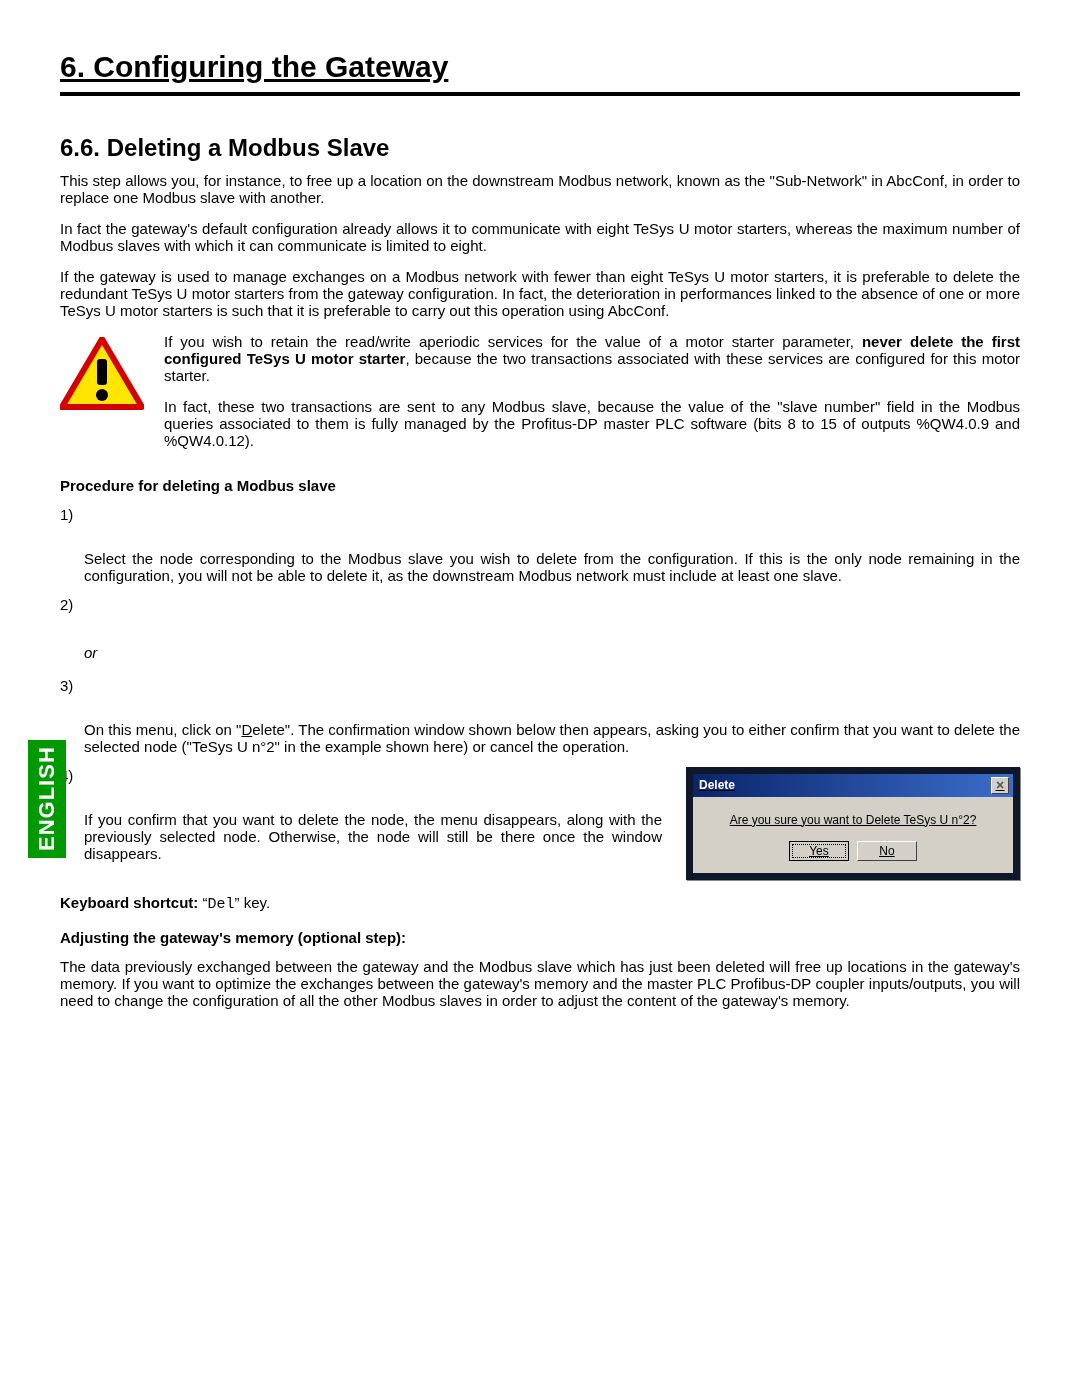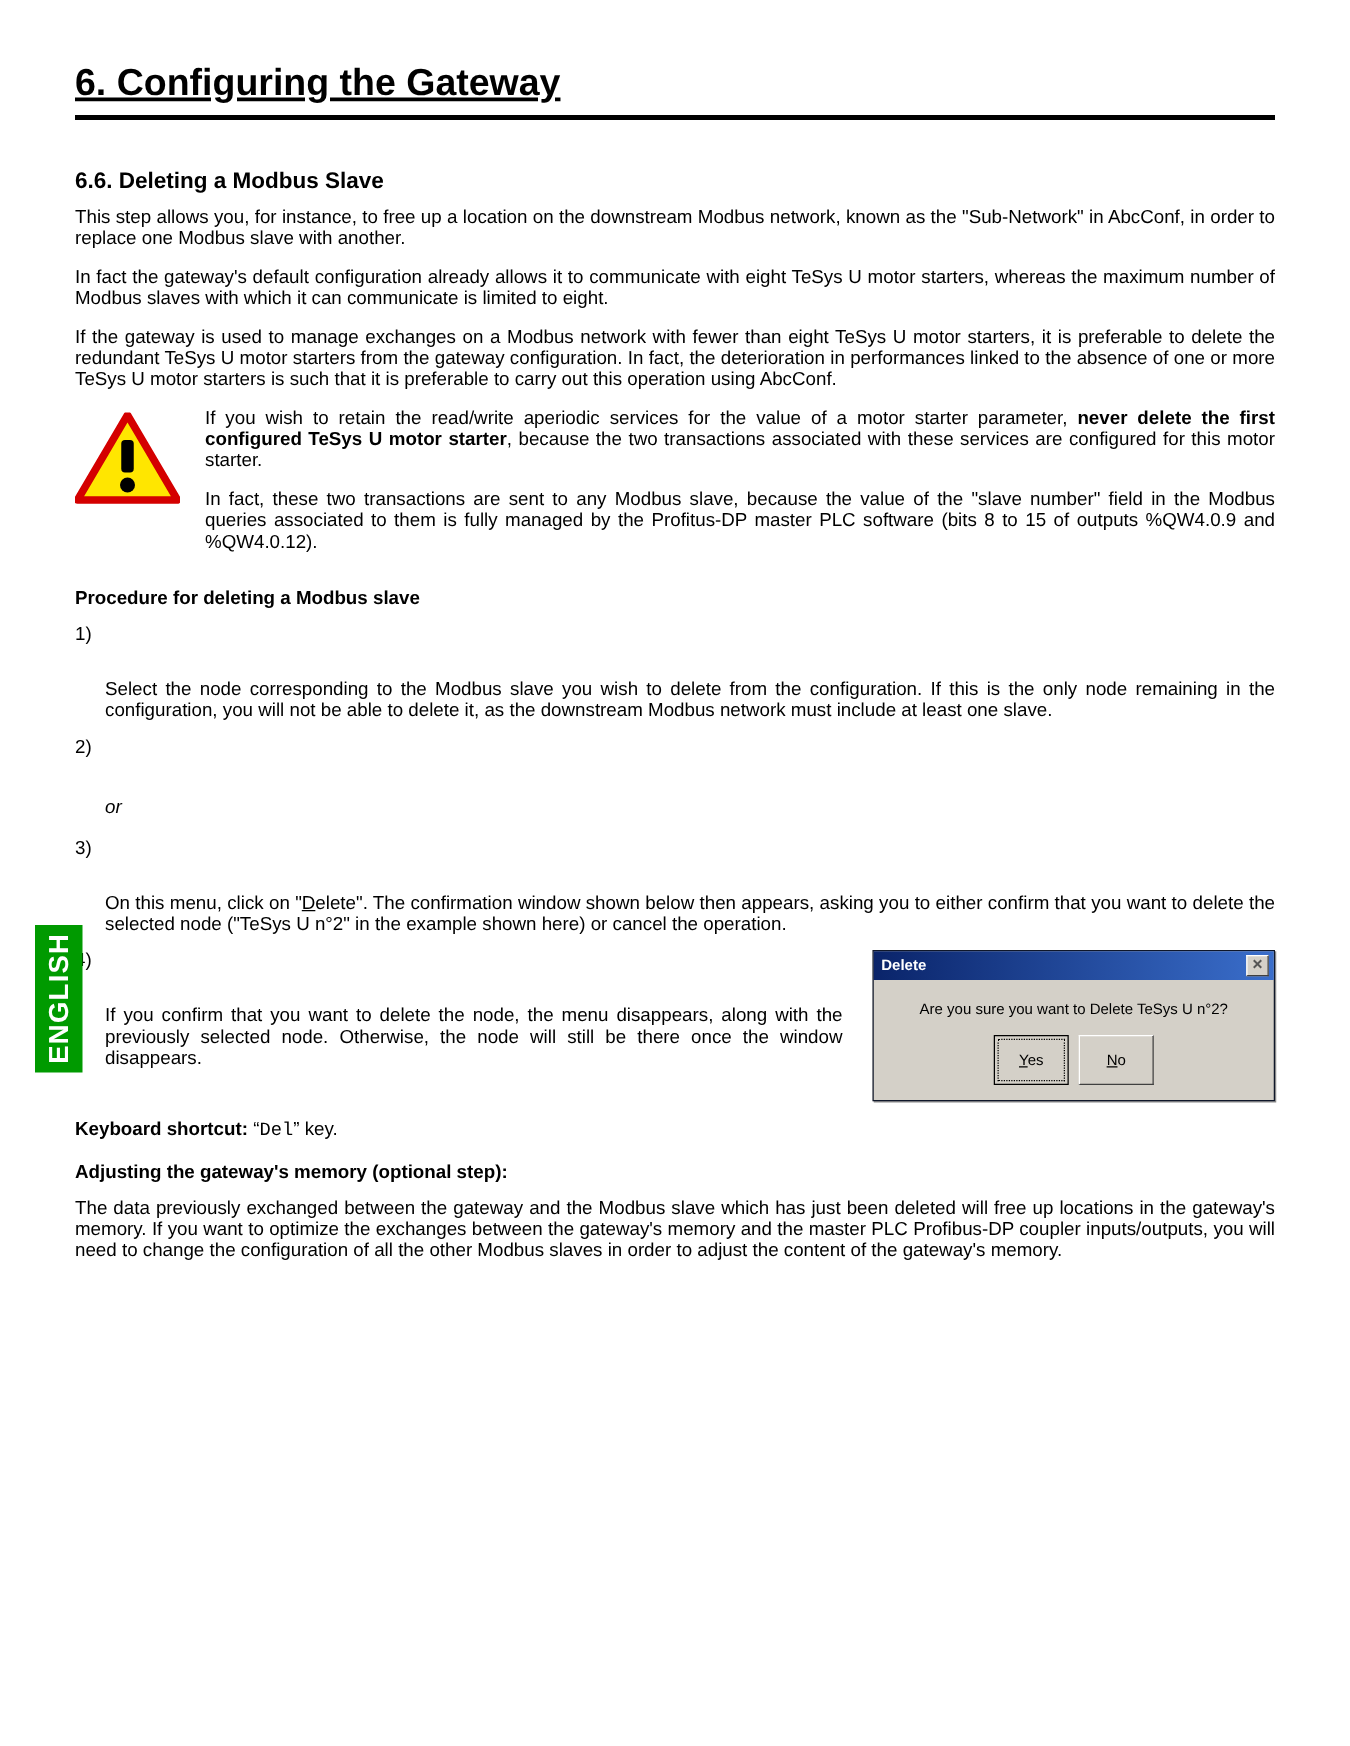--- a/index.html
+++ b/index.html
@@ -17,21 +17,21 @@
     font-weight: bold;
     margin-bottom: 6px;
     text-decoration: underline;
   }
   .thick-rule {
     border: none;
     border-top: 4px solid #000;
     margin-bottom: 38px;
   }
   .section-heading {
-    font-size: 18px;
+    font-size: 24px;
     font-weight: bold;
     margin-bottom: 10px;
   }
   p {
     margin: 0 0 14px 0;
     text-align: justify;
   }
   .icon-block {
     display: flex;
     margin-bottom: 14px;
@@ -69,25 +69,26 @@
   .two-col {
     display: flex;
     align-items: flex-start;
     gap: 24px;
     margin-bottom: 14px;
   }
   .two-col .left { flex: 1 1 auto; }
   .two-col .right { flex: 0 0 auto; }
   .dialog {
     width: 320px;
-    border: 1px solid #0f172a;
+    border: 7px solid #0f172a;
     background: #d4d0c8;
     box-shadow: 1px 1px 0 #888;
     font-family: Tahoma, Arial, sans-serif;
     font-size: 12px;
+    text-decoration: underline;
   }
   .dialog-titlebar {
     background: linear-gradient(to right, #0a246a, #3a6ecb);
     color: #fff;
     font-weight: bold;
     padding: 3px 4px 3px 6px;
     display: flex;
     justify-content: space-between;
     align-items: center;
   }
@@ -108,21 +109,21 @@
     text-align: center;
   }
   .dialog-msg { margin-bottom: 14px; }
   .dialog-buttons {
     display: flex;
     justify-content: center;
     gap: 8px;
   }
   .dlg-btn {
     width: 60px;
-    padding: 12px 0;
+    padding: 2px 0;
     background: #d4d0c8;
     border: 1px solid #404040;
     border-top-color: #fff;
     border-left-color: #fff;
     font-size: 12px;
     cursor: pointer;
   }
   .dlg-btn.focused {
     outline: 1px dotted #000;
     outline-offset: -4px;

